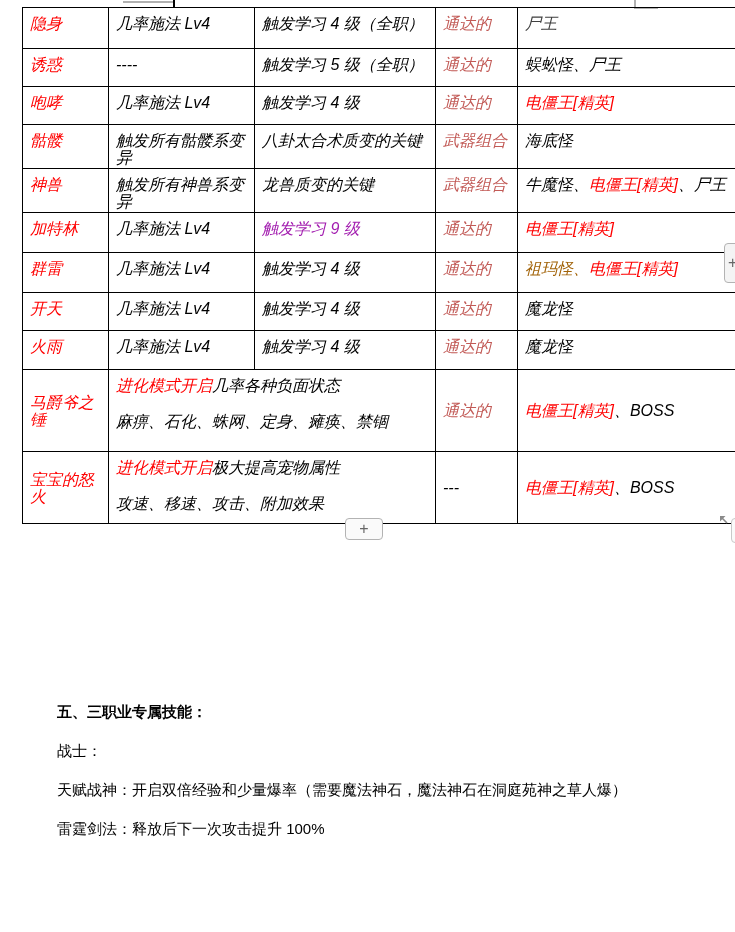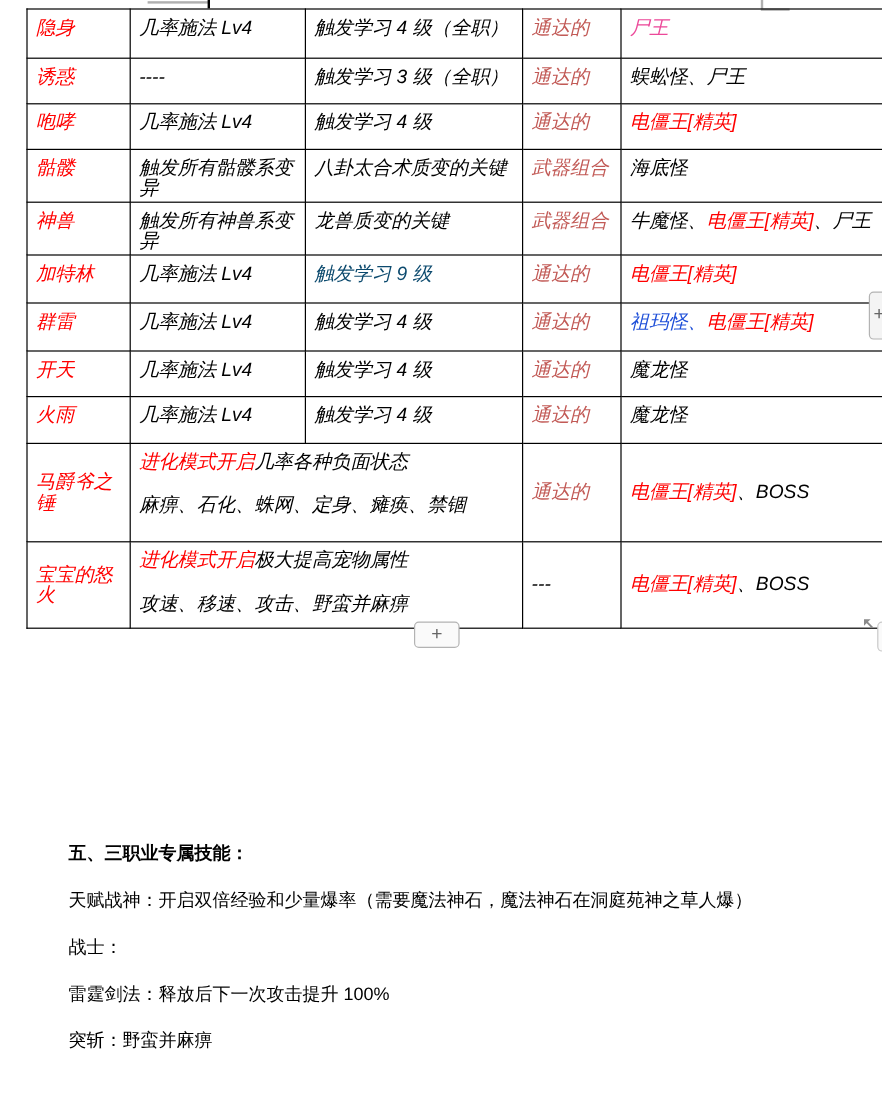--- a/index.html
+++ b/index.html
@@ -72,26 +72,26 @@
       <col style="width:181px">
       <col style="width:82px">
       <col style="width:223px">
   </colgroup>
   <tbody id="skill-table-body">
       <tr style="height: 41px;">
         <td class="col-name"><span style="color: rgb(255, 0, 0);">隐身</span></td>
         <td class="col-c2"><span style="color: rgb(0, 0, 0);">几率施法 Lv4</span></td>
         <td class="col-c3"><span style="color: rgb(0, 0, 0);">触发学习 4 级（全职）</span></td>
         <td class="col-c4"><span style="color: rgb(194, 90, 86);">通达的</span></td>
-        <td class="col-c5"><span style="color: #ec4899;">尸王</span></td>
+        <td class="col-c5"><span style="color: #404040;">尸王</span></td>
       </tr>
       <tr style="height: 38px;">
         <td class="col-name"><span style="color: rgb(255, 0, 0);">诱惑</span></td>
         <td class="col-c2"><span style="color: rgb(0, 0, 0);">----</span></td>
-        <td class="col-c3"><span style="color: rgb(0, 0, 0);">触发学习 3 级（全职）</span></td>
+        <td class="col-c3"><span style="color: rgb(0, 0, 0);">触发学习 5 级（全职）</span></td>
         <td class="col-c4"><span style="color: rgb(194, 90, 86);">通达的</span></td>
         <td class="col-c5"><span style="color: rgb(0, 0, 0);">蜈蚣怪、尸王</span></td>
       </tr>
       <tr style="height: 38px;">
         <td class="col-name"><span style="color: rgb(255, 0, 0);">咆哮</span></td>
         <td class="col-c2"><span style="color: rgb(0, 0, 0);">几率施法 Lv4</span></td>
         <td class="col-c3"><span style="color: rgb(0, 0, 0);">触发学习 4 级</span></td>
         <td class="col-c4"><span style="color: rgb(194, 90, 86);">通达的</span></td>
         <td class="col-c5"><span style="color: rgb(255, 0, 0);">电僵王[精英]</span></td>
       </tr>
@@ -105,30 +105,30 @@
       <tr style="height: 39px;">
         <td class="col-name"><span style="color: rgb(255, 0, 0);">神兽</span></td>
         <td class="col-c2"><span style="color: rgb(0, 0, 0);">触发所有神兽系变异</span></td>
         <td class="col-c3"><span style="color: rgb(0, 0, 0);">龙兽质变的关键</span></td>
         <td class="col-c4"><span style="color: rgb(194, 90, 86);">武器组合</span></td>
         <td class="col-c5"><span style="color: rgb(0, 0, 0);">牛魔怪、</span><span style="color: rgb(255, 0, 0);">电僵王[精英]</span><span style="color: rgb(0, 0, 0);">、尸王</span></td>
       </tr>
       <tr style="height: 40px;">
         <td class="col-name"><span style="color: rgb(255, 0, 0);">加特林</span></td>
         <td class="col-c2"><span style="color: rgb(0, 0, 0);">几率施法 Lv4</span></td>
-        <td class="col-c3"><span style="color: #0c4a6e;">触发学习 9 级</span></td>
+        <td class="col-c3"><span style="color: #a21caf;">触发学习 9 级</span></td>
         <td class="col-c4"><span style="color: rgb(194, 90, 86);">通达的</span></td>
         <td class="col-c5"><span style="color: rgb(255, 0, 0);">电僵王[精英]</span></td>
       </tr>
       <tr style="height: 40px;">
         <td class="col-name"><span style="color: rgb(255, 0, 0);">群雷</span></td>
         <td class="col-c2"><span style="color: rgb(0, 0, 0);">几率施法 Lv4</span></td>
         <td class="col-c3"><span style="color: rgb(0, 0, 0);">触发学习 4 级</span></td>
         <td class="col-c4"><span style="color: rgb(194, 90, 86);">通达的</span></td>
-        <td class="col-c5"><span style="color: #1d4ed8;">祖玛怪、</span><span style="color: rgb(255, 0, 0);">电僵王[精英]</span></td>
+        <td class="col-c5"><span style="color: #a16207;">祖玛怪、</span><span style="color: rgb(255, 0, 0);">电僵王[精英]</span></td>
       </tr>
       <tr style="height: 38px;">
         <td class="col-name"><span style="color: rgb(255, 0, 0);">开天</span></td>
         <td class="col-c2"><span style="color: rgb(0, 0, 0);">几率施法 Lv4</span></td>
         <td class="col-c3"><span style="color: rgb(0, 0, 0);">触发学习 4 级</span></td>
         <td class="col-c4"><span style="color: rgb(194, 90, 86);">通达的</span></td>
         <td class="col-c5"><span style="color: rgb(0, 0, 0);">魔龙怪</span></td>
       </tr>
       <tr style="height: 39px;">
         <td class="col-name"><span style="color: rgb(255, 0, 0);">火雨</span></td>
@@ -143,35 +143,34 @@
           <div class="mline1"><span style="color: rgb(255, 0, 0);">进化模式开启</span><span style="color: rgb(0, 0, 0); text-align: right;">几率各种负面状态</span></div>
           <div class="mline2"><span style="color: rgb(0, 0, 0);">麻痹、石化、蛛网、定身、瘫痪、禁锢</span></div>
         </td>
         <td class="col-c4"><span style="color: rgb(194, 90, 86);">通达的</span></td>
         <td class="col-c5"><span style="color: rgb(255, 0, 0);">电僵王[精英]</span><span style="color: rgb(0, 0, 0);">、BOSS</span></td>
       </tr>
       <tr class="tall" style="height: 72px;">
         <td class="col-name"><span style="color: rgb(255, 0, 0);">宝宝的怒火</span></td>
         <td class="col-merged" colspan="2">
           <div class="mline1"><span style="color: rgb(255, 0, 0);">进化模式开启</span><span style="color: rgb(0, 0, 0);">极大提高宠物属性</span></div>
-          <div class="mline2"><span style="color: rgb(0, 0, 0);">攻速、移速、攻击、野蛮并麻痹</span></div>
+          <div class="mline2"><span style="color: rgb(0, 0, 0);">攻速、移速、攻击、附加效果</span></div>
         </td>
         <td class="col-c4"><span style="color: rgb(0, 0, 0);">---</span></td>
         <td class="col-c5"><span style="color: rgb(255, 0, 0);">电僵王[精英]</span><span style="color: rgb(0, 0, 0);">、BOSS</span></td>
       </tr>
     </tbody>
 </table>
 
 <div class="add-row-btn">+</div>
 <div class="add-col-btn">+</div>
 <div class="corner-btn"></div>
 <svg class="resize-arrow" viewBox="0 0 13 13">
   <path d="M3 3 L9 9" stroke="#8a8a8a" stroke-width="1.6" fill="none"></path>
   <path d="M2 7.5 L2 2 L7.5 2 Z" fill="#8a8a8a"></path>
 </svg>
 
 <div class="doc-text">
   <p class="heading">五、三职业专属技能：</p>
+  <p>战士：</p>
   <p>天赋战神：开启双倍经验和少量爆率（需要魔法神石，魔法神石在洞庭苑神之草人爆）</p>
-  <p>战士：</p>
   <p>雷霆剑法：释放后下一次攻击提升 100%</p>
-  <p>突斩：野蛮并麻痹</p>
 </div>
 
 </body></html>

